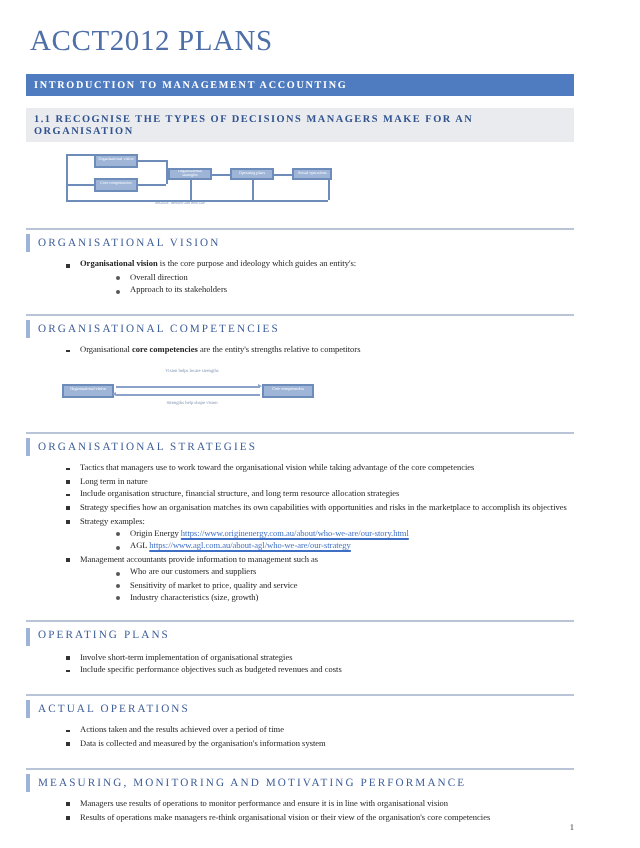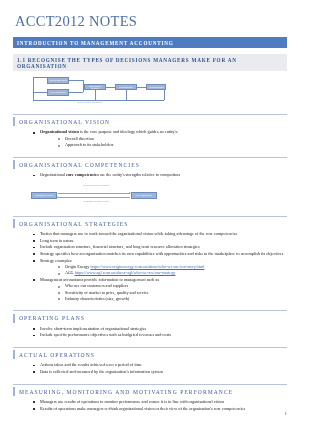--- a/index.html
+++ b/index.html
@@ -148,21 +148,21 @@
     font-size:4.3px;
     color:#333;
   }
 </style>
 </head>
 <body>
 
 <div class="page">
  <div class="inner">
 
-  <div class="doc-title">ACCT2012 NOTES</div>
+  <div class="doc-title">ACCT2012 PLANS</div>
 
   <div class="h1bar">INTRODUCTION TO MANAGEMENT ACCOUNTING</div>
   <div class="h2bar">1.1 RECOGNISE THE TYPES OF DECISIONS MANAGERS MAKE FOR AN ORGANISATION</div>
 
   <div class="fig1">
     <div class="fbox" style="left:18px;top:1px;width:22px;height:7px;">Organisational vision</div>
     <div class="fbox" style="left:18px;top:13px;width:22px;height:7px;">Core competencies</div>
     <div class="fbox" style="left:55px;top:8px;width:22px;height:6.5px;">Organisational strategies</div>
     <div class="fbox" style="left:86px;top:8px;width:22px;height:6.5px;">Operating plans</div>
     <div class="fbox" style="left:117px;top:8px;width:20px;height:6.5px;">Actual operations</div>

